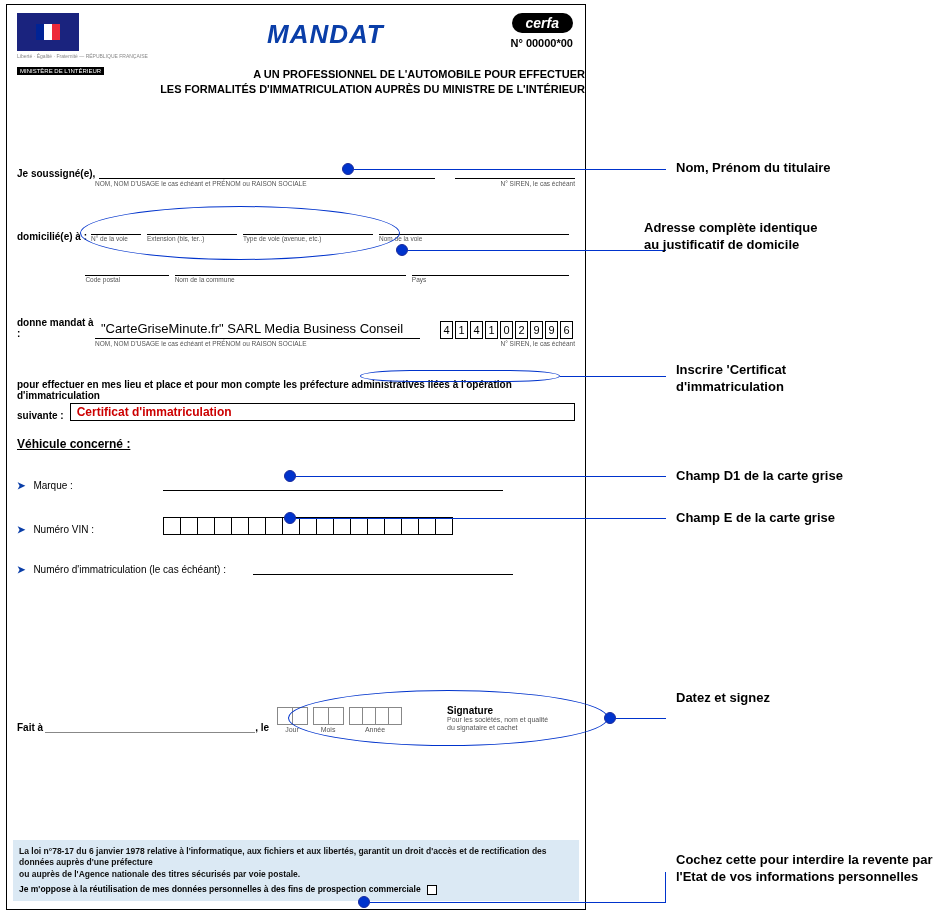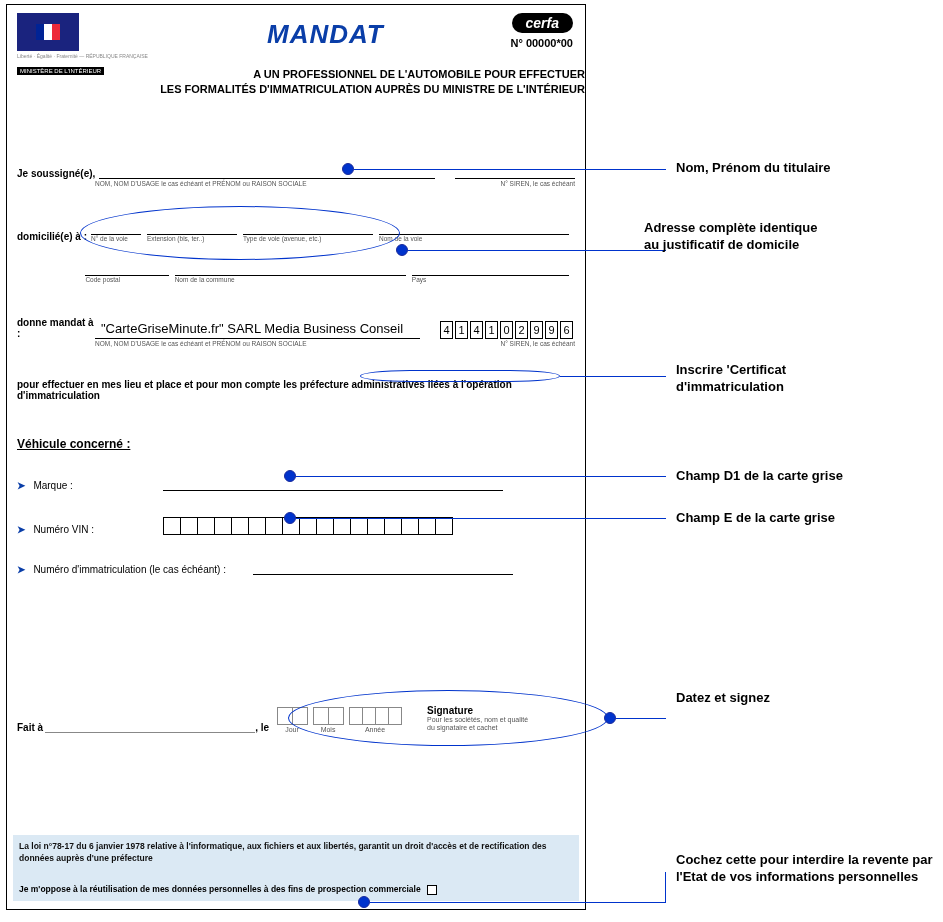--- a/index.html
+++ b/index.html
@@ -132,31 +132,31 @@
   .s6 { position:absolute; left:10px; top:700px; right:10px; }
   .s6-row { display:flex; align-items:flex-end; }
   .fait-lbl { font-size:10px; font-weight:bold; }
   .fait-field { width:210px; border-bottom:1px solid #888; height:14px; margin-left:2px; }
   .date-boxes { display:flex; margin-left:8px; }
   .date-col { margin-right:6px; }
   .date-pair { display:flex; }
   .date-pair span { width:16px; height:18px; border:1px solid #888; margin-right:-1px; }
   .date-quad span { width:14px; }
   .date-cap { font-size:7px; color:#555; text-align:center; margin-top:1px; }
-  .sig { margin-left:20px; }
+  .sig { margin-left:40px; }
   .sig-t { font-size:10px; font-weight:bold; }
   .sig-s { font-size:7px; color:#555; line-height:1.2; }
 
   
   .foot {
     position:absolute; left:6px; right:6px; bottom:8px;
     background:#dbe9f4; padding:6px 6px;
   }
   .foot-txt { font-size:8.5px; font-weight:bold; line-height:1.35; color:#111; }
-  .foot-check { font-size:8.5px; font-weight:bold; margin-top:20px; }
+  .foot-check { font-size:8.5px; font-weight:bold; margin-top:4px; }
   .chk { display:inline-block; width:10px; height:10px; border:1px solid #000; vertical-align:middle; margin-left:4px; background:#fff; }
 
   
   .anno {
     position:absolute;
     font-size:13px; font-weight:bold; color:#000;
     line-height:1.3;
   }
   .dot {
     position:absolute; width:12px; height:12px;
@@ -259,20 +259,24 @@
         </div>
     </div>
     <div style="display:flex; margin-top:1px">
       <span class="sublbl" style="margin-left:78px">NOM, NOM D'USAGE le cas échéant et PRÉNOM ou RAISON SOCIALE</span>
       <span class="sublbl" style="margin-left:auto">N° SIREN, le cas échéant</span>
     </div>
   </div>
 
   <div class="s4">
     <div>pour effectuer en mes lieu et place et pour mon compte les préfecture administratives liées à l'opération d'immatriculation</div>
+    <div class="s4-line2">
+      <span>suivante :</span>
+      <div class="s4-field">Certificat d'immatriculation</div>
+    </div>
   </div>
 
   <div class="s5">
     <div class="s5-h">Véhicule concerné :</div>
 
     <div class="srow">
       <span class="arrow">➤</span>
       <span class="srow-lbl">Marque :</span>
       <div class="srow-field" style="max-width:340px"></div>
     </div>
@@ -341,20 +345,21 @@
       <div class="sig">
         <div class="sig-t">Signature</div>
         <div class="sig-s">Pour les sociétés, nom et qualité</div>
         <div class="sig-s">du signataire et cachet</div>
       </div>
     </div>
   </div>
 
   <div class="foot">
     <div class="foot-txt">La loi n°78-17 du 6 janvier 1978 relative à l'informatique, aux fichiers et aux libertés, garantit un droit d'accès et de rectification des données auprès d'une préfecture</div>
+    <div class="foot-txt">ou auprès de l'Agence nationale des titres sécurisés par voie postale.</div>
     <div class="foot-check">
       <span>Je m'oppose à la réutilisation de mes données personnelles à des fins de prospection commerciale</span>
       <span class="chk"></span>
     </div>
   </div>
 </div>
 
 <div class="dot" style="left:342px; top:163px"></div>
 <div class="lead" style="left:354px; top:169px; width:312px"></div>
 <div class="anno" style="left:676px; top:160px">Nom, Prénom du titulaire</div>

